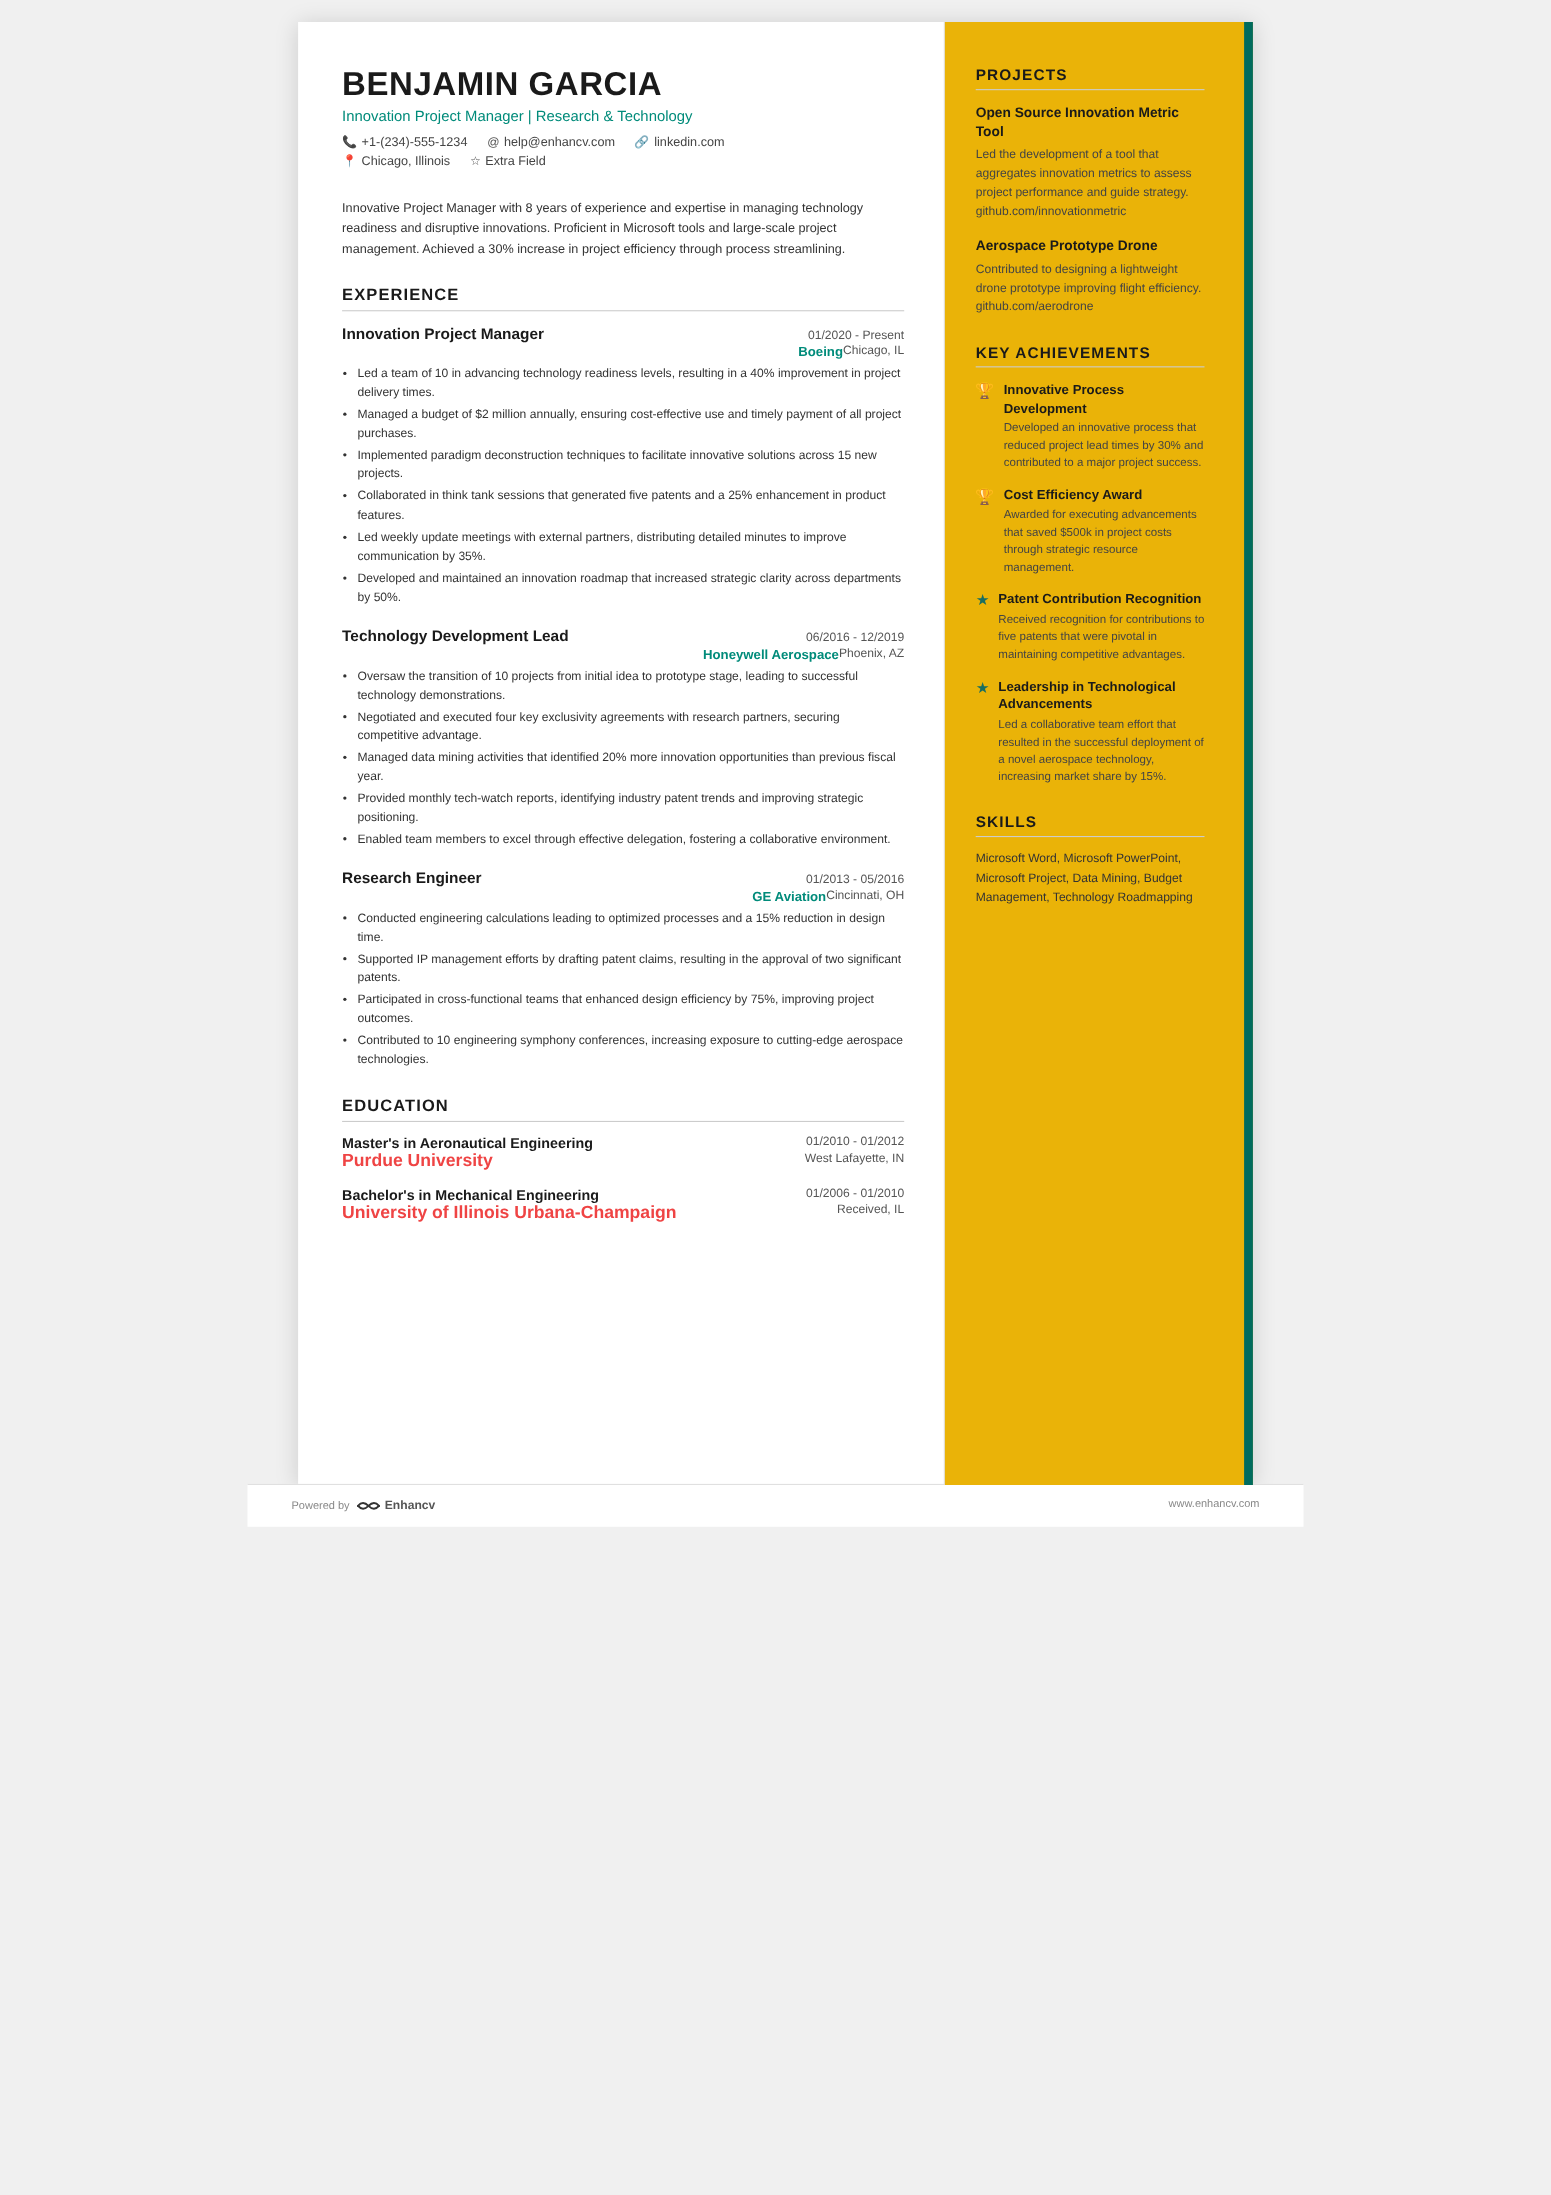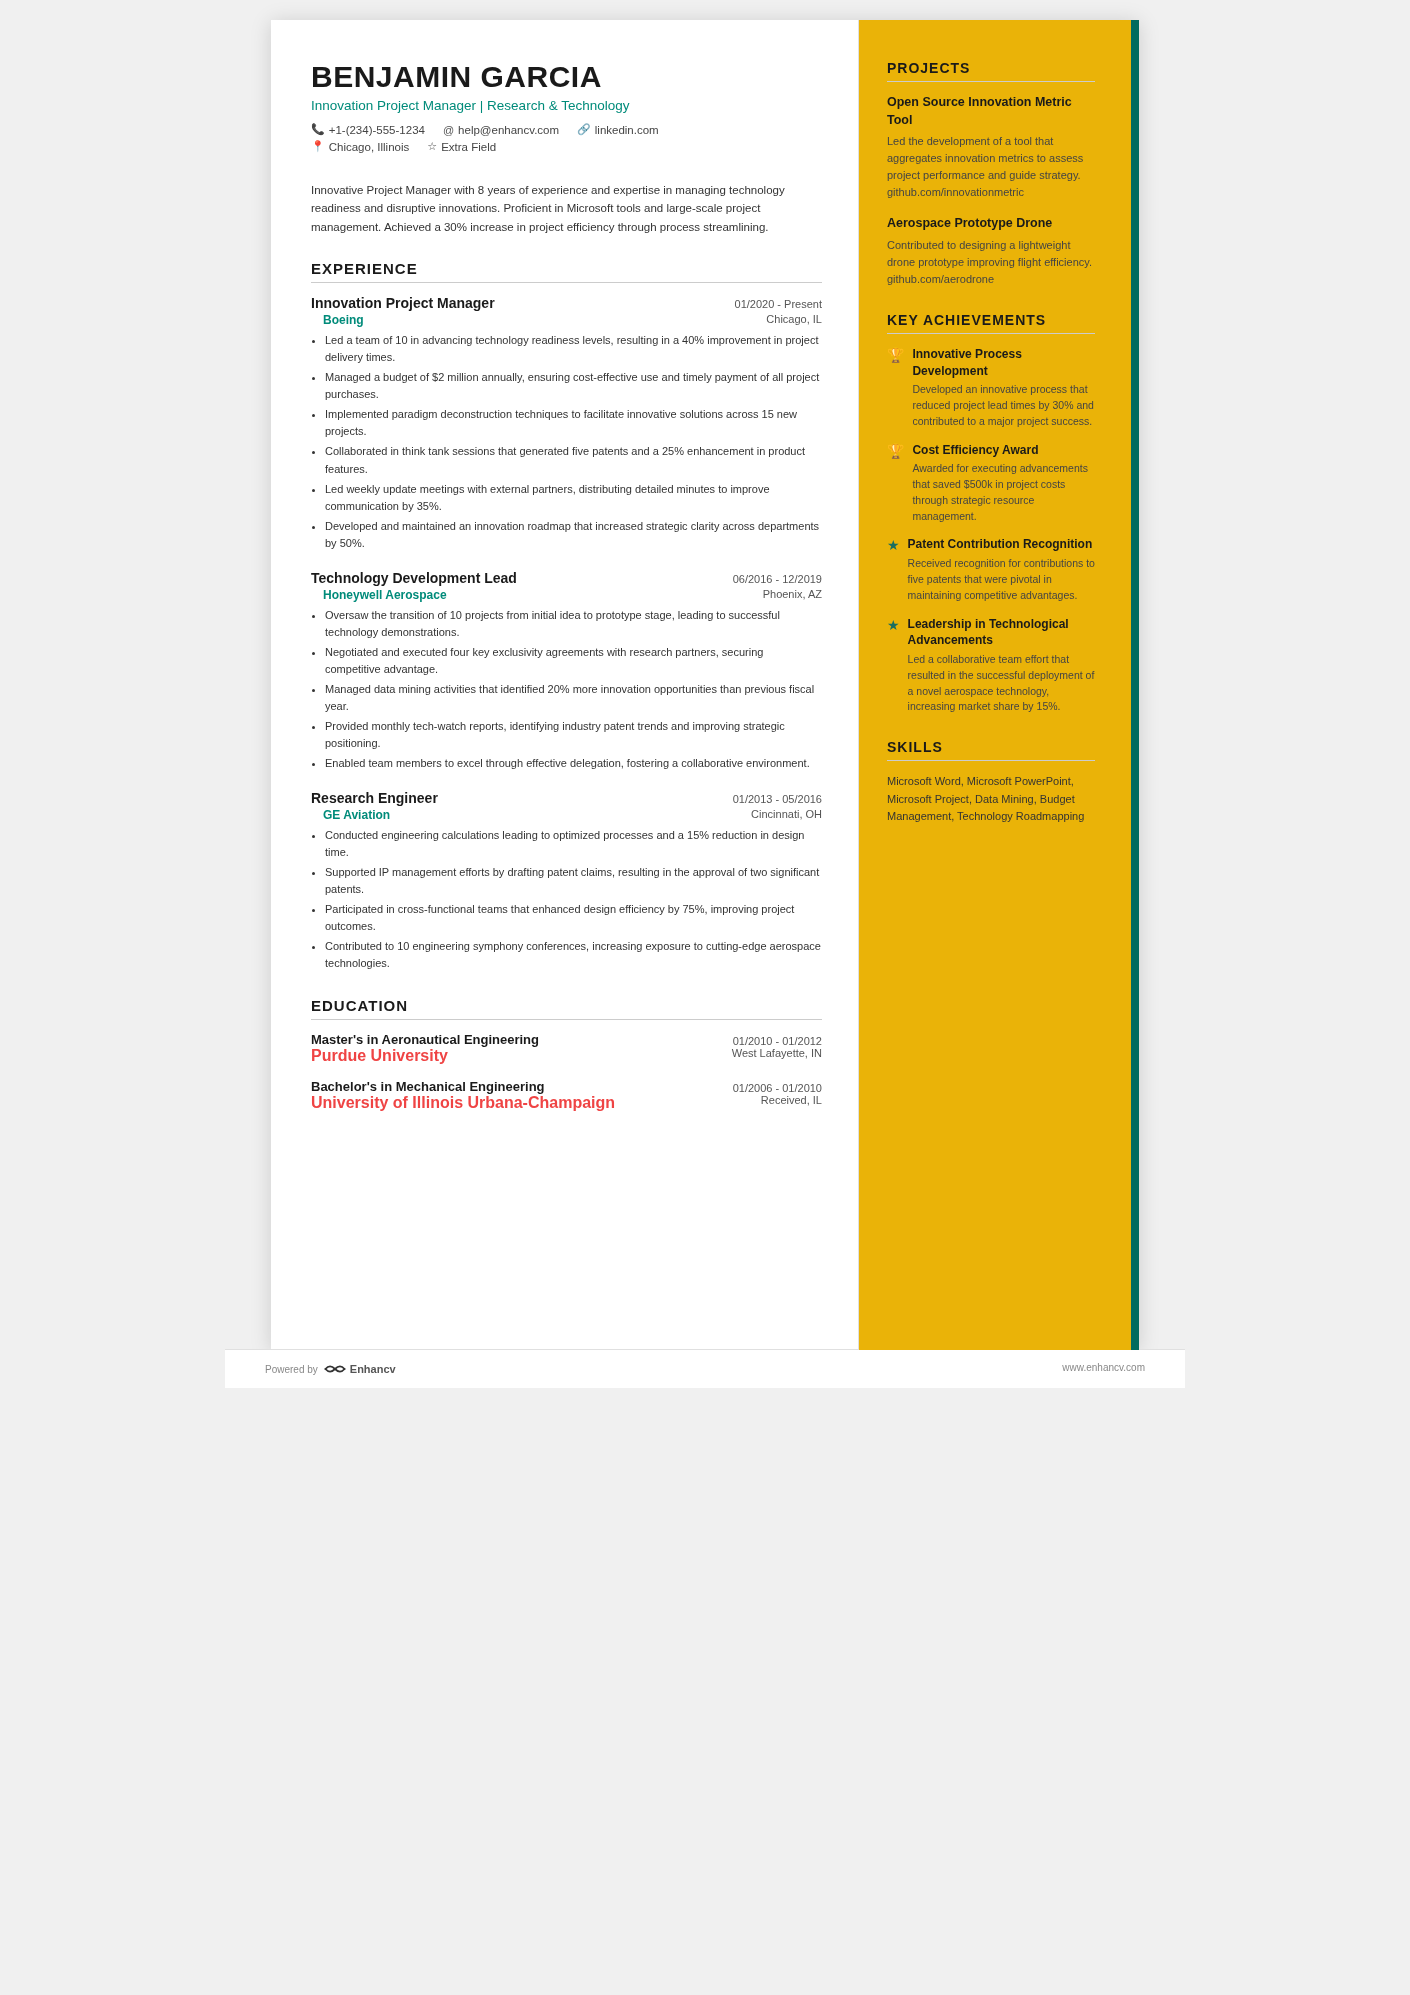--- a/index.html
+++ b/index.html
@@ -120,21 +120,21 @@
       font-family: Arial, sans-serif;
     }
     .exp-dates {
       font-size: 11px;
       color: #555;
       font-family: Arial, sans-serif;
       white-space: nowrap;
     }
     .exp-company-row {
       display: flex;
-      justify-content: space-between;
+      justify-content: flex-end;
       margin-bottom: 5px;
       padding-left: 12px;
     }
     .exp-company {
       font-size: 12px;
       color: #008b7a;
       font-family: Arial, sans-serif;
       font-weight: 600;
     }
     .exp-location {
@@ -152,21 +152,21 @@
       line-height: 1.55;
       font-family: Arial, sans-serif;
       margin-bottom: 3px;
     }
 
     
     .edu-item { margin-bottom: 14px; }
     .edu-header {
       display: flex;
       justify-content: space-between;
-      align-items: flex-end;
+      align-items: flex-start;
     }
     .edu-degree {
       font-size: 13px;
       font-weight: 700;
       color: #1a1a1a;
       font-family: Arial, sans-serif;
     }
     .edu-dates {
       font-size: 11px;
       color: #555;

